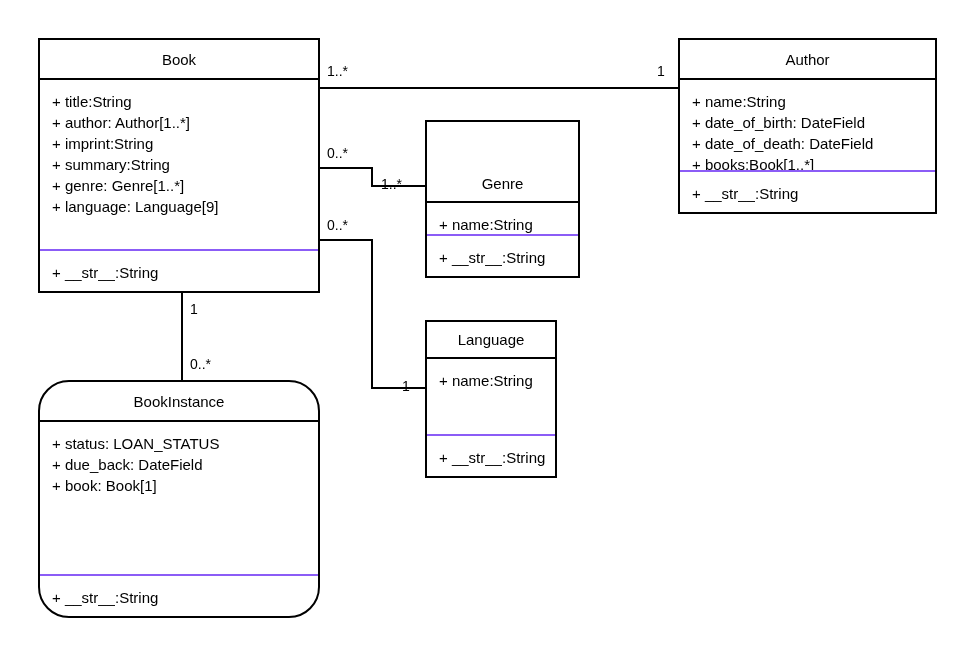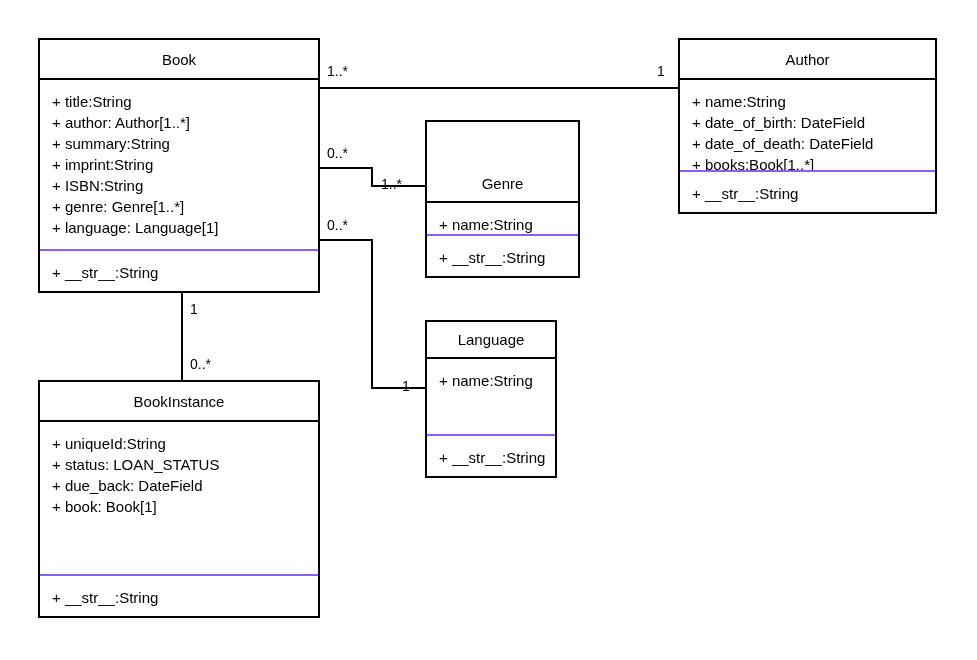--- a/index.html
+++ b/index.html
@@ -79,25 +79,24 @@
       <polyline points="320,88 678,88" fill="none" stroke="#000000" stroke-width="2" stroke-linejoin="miter"></polyline>
       <polyline points="320,168 372,168 372,186 425,186" fill="none" stroke="#000000" stroke-width="2" stroke-linejoin="miter"></polyline>
       <polyline points="320,240 372,240 372,388 425,388" fill="none" stroke="#000000" stroke-width="2" stroke-linejoin="miter"></polyline>
       <polyline points="182,293 182,380" fill="none" stroke="#000000" stroke-width="2" stroke-linejoin="miter"></polyline>
     </svg>
 <div class="uml-class" style="left: 38px; top: 38px; width: 282px; height: 255px;">
       <div class="class-name" style="height: 40px;">Book</div>
       <div class="compartment attributes" style="height: 180px;">
         <div class="member">+ title:String</div>
         <div class="member">+ author: Author[1..*]</div>
+        <div class="member">+ imprint:String</div>
         <div class="member">+ summary:String</div>
-        <div class="member">+ imprint:String</div>
-        <div class="member">+ ISBN:String</div>
         <div class="member">+ genre: Genre[1..*]</div>
-        <div class="member">+ language: Language[1]</div>
+        <div class="member">+ language: Language[9]</div>
       </div>
       <div class="compartment methods">
         <div class="member">+ __str__:String</div>
       </div>
     </div>
     <div class="uml-class" style="left: 678px; top: 38px; width: 259px; height: 176px;">
       <div class="class-name" style="height: 40px;">Author</div>
       <div class="compartment attributes" style="height: 159px;">
         <div class="member">+ name:String</div>
         <div class="member">+ date_of_birth: DateField</div>
@@ -119,24 +118,23 @@
     </div>
     <div class="uml-class" style="left: 425px; top: 320px; width: 132px; height: 158px;">
       <div class="class-name" style="height: 37px;">Language</div>
       <div class="compartment attributes" style="height: 61px;">
         <div class="member">+ name:String</div>
       </div>
       <div class="compartment methods">
         <div class="member">+ __str__:String</div>
       </div>
     </div>
-    <div class="uml-class" style="left: 38px; top: 380px; width: 282px; height: 238px;">
+    <div class="uml-class" style="left: 38px; top: 380px; width: 282px; height: 238px; border-radius: 31px;">
       <div class="class-name" style="height: 40px;">BookInstance</div>
       <div class="compartment attributes" style="height: 148px;">
-        <div class="member">+ uniqueId:String</div>
         <div class="member">+ status: LOAN_STATUS</div>
         <div class="member">+ due_back: DateField</div>
         <div class="member">+ book: Book[1]</div>
       </div>
       <div class="compartment methods">
         <div class="member">+ __str__:String</div>
       </div>
     </div>
     <div class="edge-label" style="left: 327px; top: 64px;">1..*</div>
     <div class="edge-label" style="left: 657px; top: 64px;">1</div>

